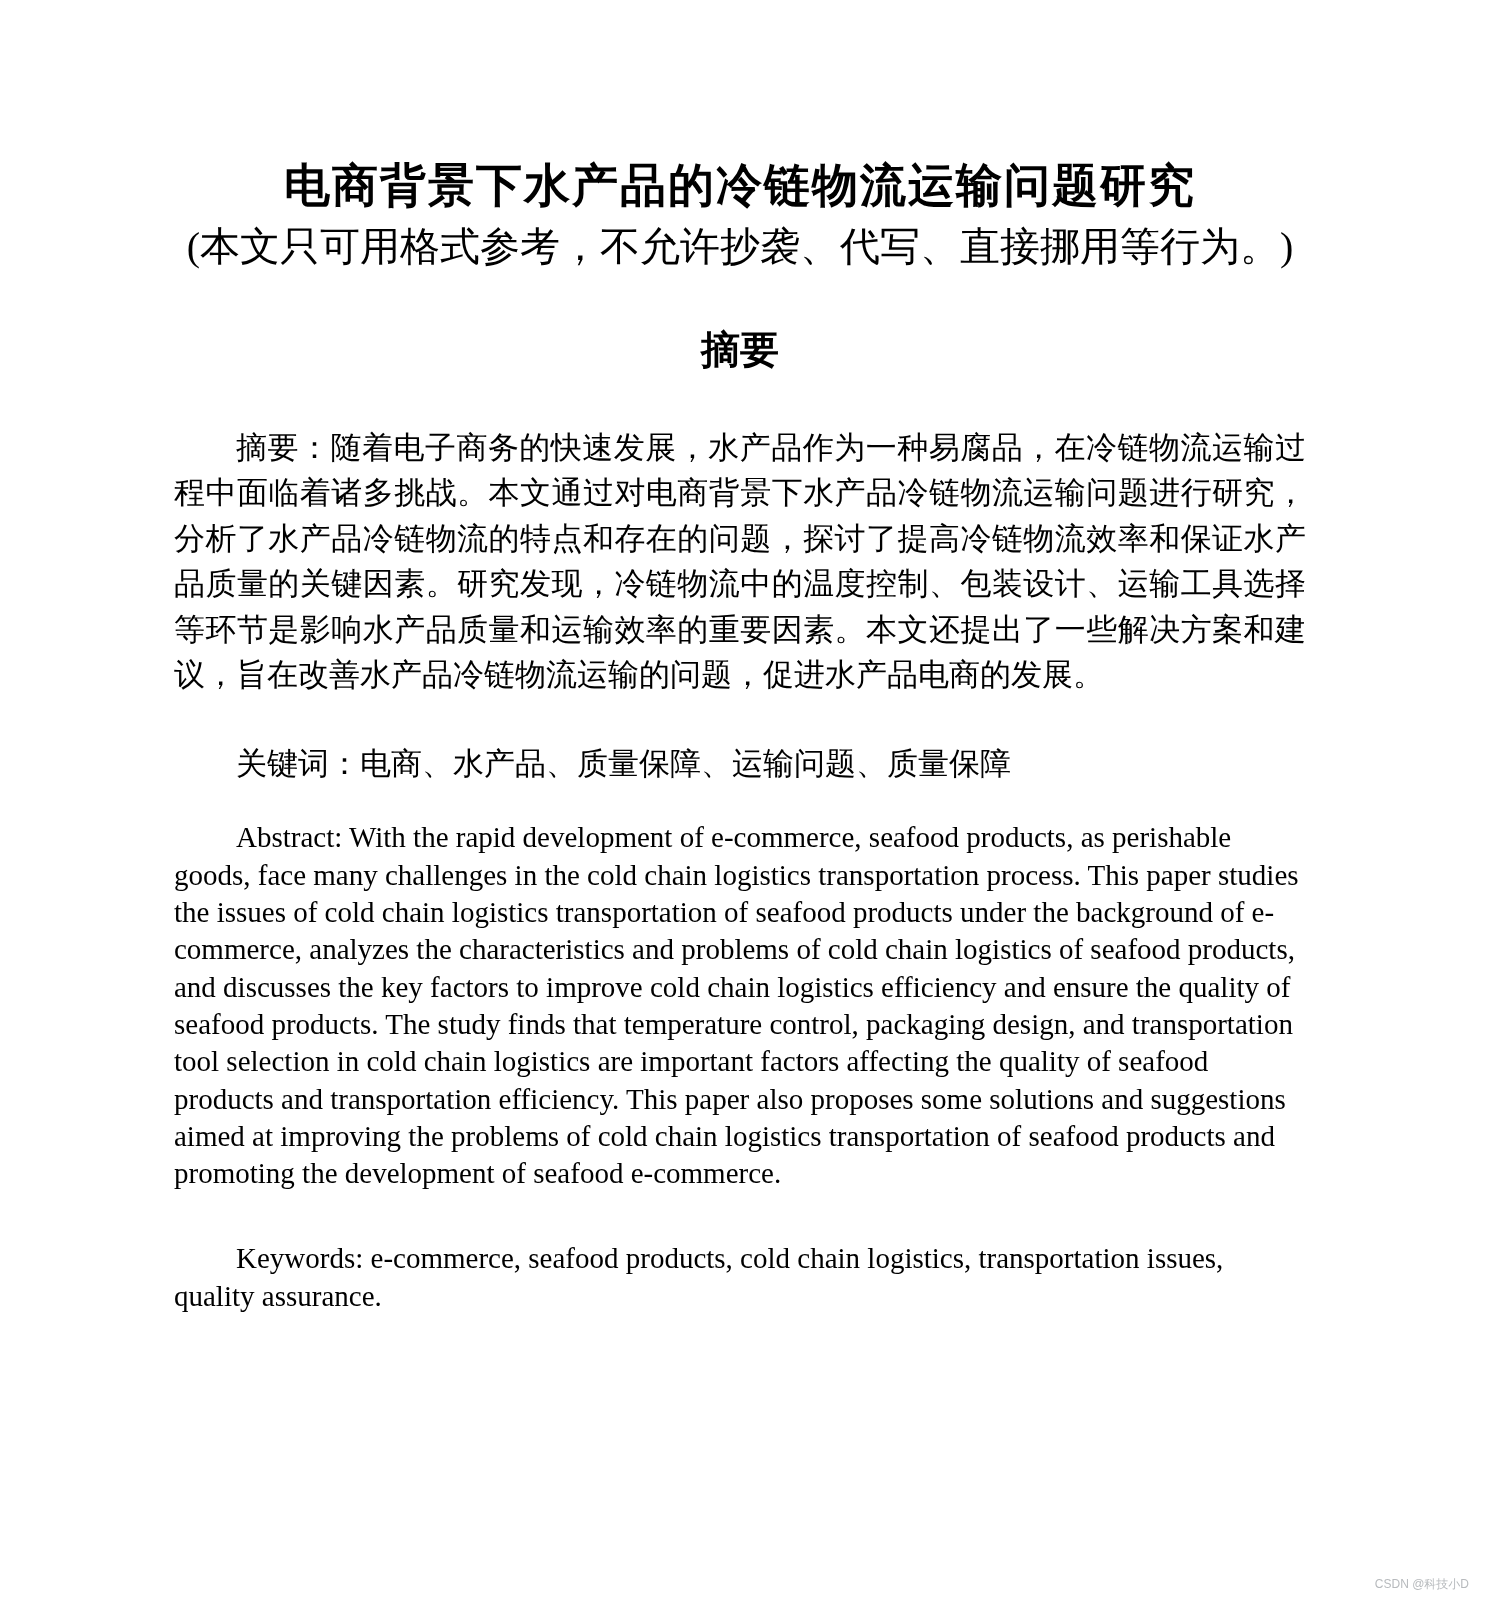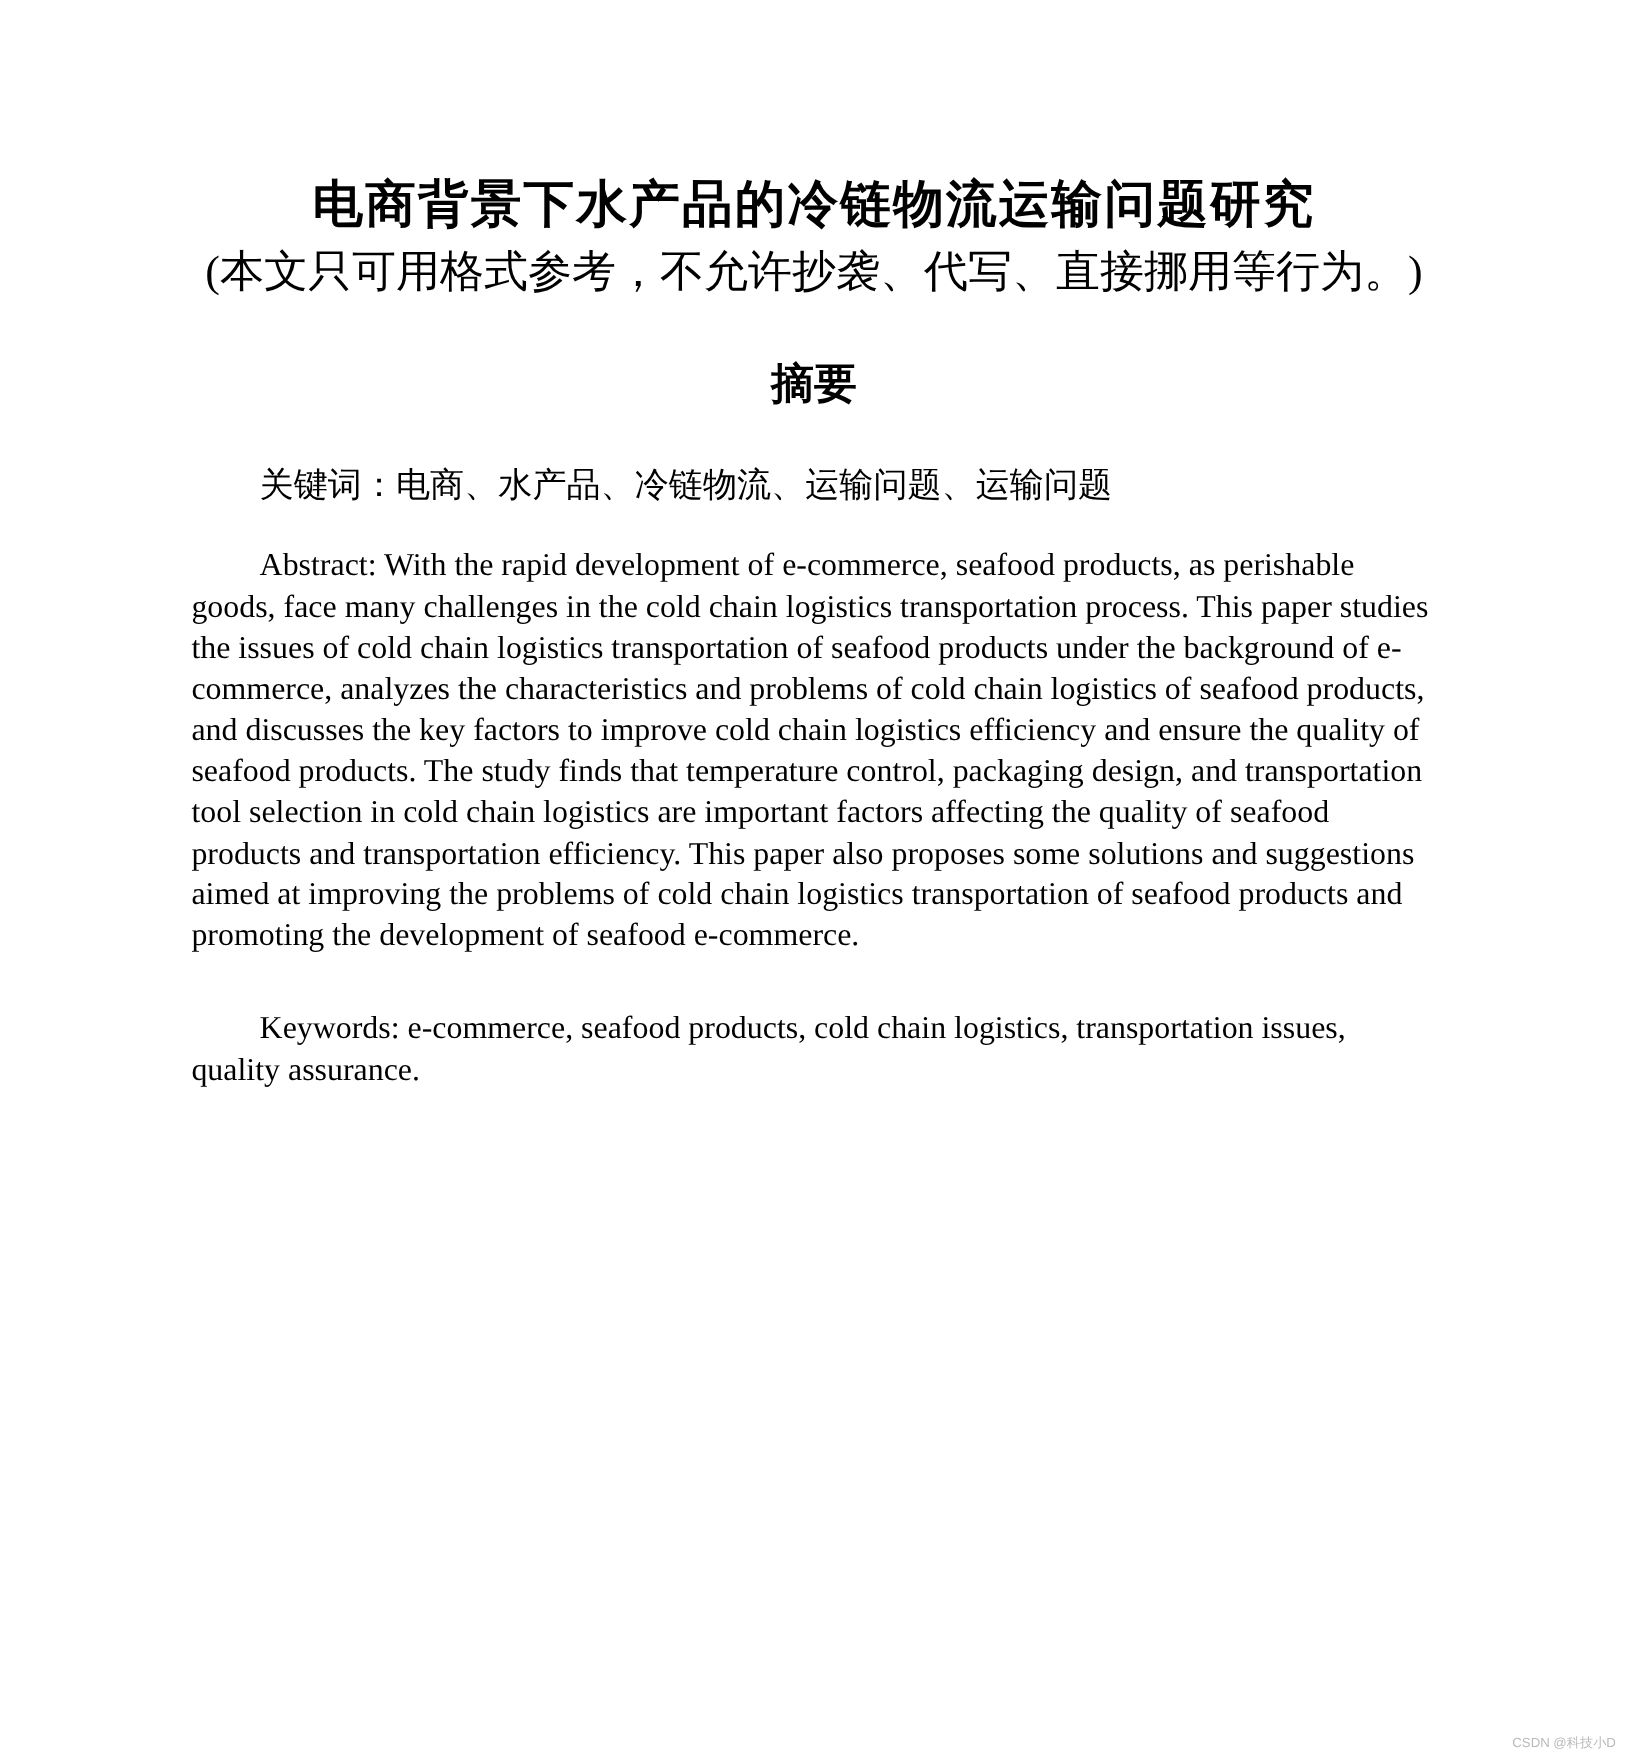--- a/index.html
+++ b/index.html
@@ -91,22 +91,23 @@
 <body>
 
 <main class="page">
 
   <h1 class="doc-title">电商背景下水产品的冷链物流运输问题研究</h1>
 
   <p class="doc-subtitle">(本文只可用格式参考，不允许抄袭、代写、直接挪用等行为。)</p>
 
   <h2 class="section-heading zh-heading">摘要</h2>
 
+  <p class="zh-abstract">摘要：随着电子商务的快速发展，水产品作为一种易腐品，在冷链物流运输过程中面临着诸多挑战。本文通过对电商背景下水产品冷链物流运输问题进行研究，分析了水产品冷链物流的特点和存在的问题，探讨了提高冷链物流效率和保证水产品质量的关键因素。研究发现，冷链物流中的温度控制、包装设计、运输工具选择等环节是影响水产品质量和运输效率的重要因素。本文还提出了一些解决方案和建议，旨在改善水产品冷链物流运输的问题，促进水产品电商的发展。</p>
 
-  <p class="zh-keywords">关键词：电商、水产品、冷链物流、运输问题、运输问题</p>
+  <p class="zh-keywords">关键词：电商、水产品、质量保障、运输问题、质量保障</p>
 
 
   <p class="en-abstract">Abstract: With the rapid development of e-commerce, seafood products, as perishable goods, face many challenges in the cold chain logistics transportation process. This paper studies the issues of cold chain logistics transportation of seafood products under the background of e-commerce, analyzes the characteristics and problems of cold chain logistics of seafood products, and discusses the key factors to improve cold chain logistics efficiency and ensure the quality of seafood products. The study finds that temperature control, packaging design, and transportation tool selection in cold chain logistics are important factors affecting the quality of seafood products and transportation efficiency. This paper also proposes some solutions and suggestions aimed at improving the problems of cold chain logistics transportation of seafood products and promoting the development of seafood e-commerce.</p>
 
   <p class="en-keywords">Keywords: e-commerce, seafood products, cold chain logistics, transportation issues, quality assurance.</p>
 
 </main>
 
 <div class="watermark">CSDN @科技小D</div>
 

